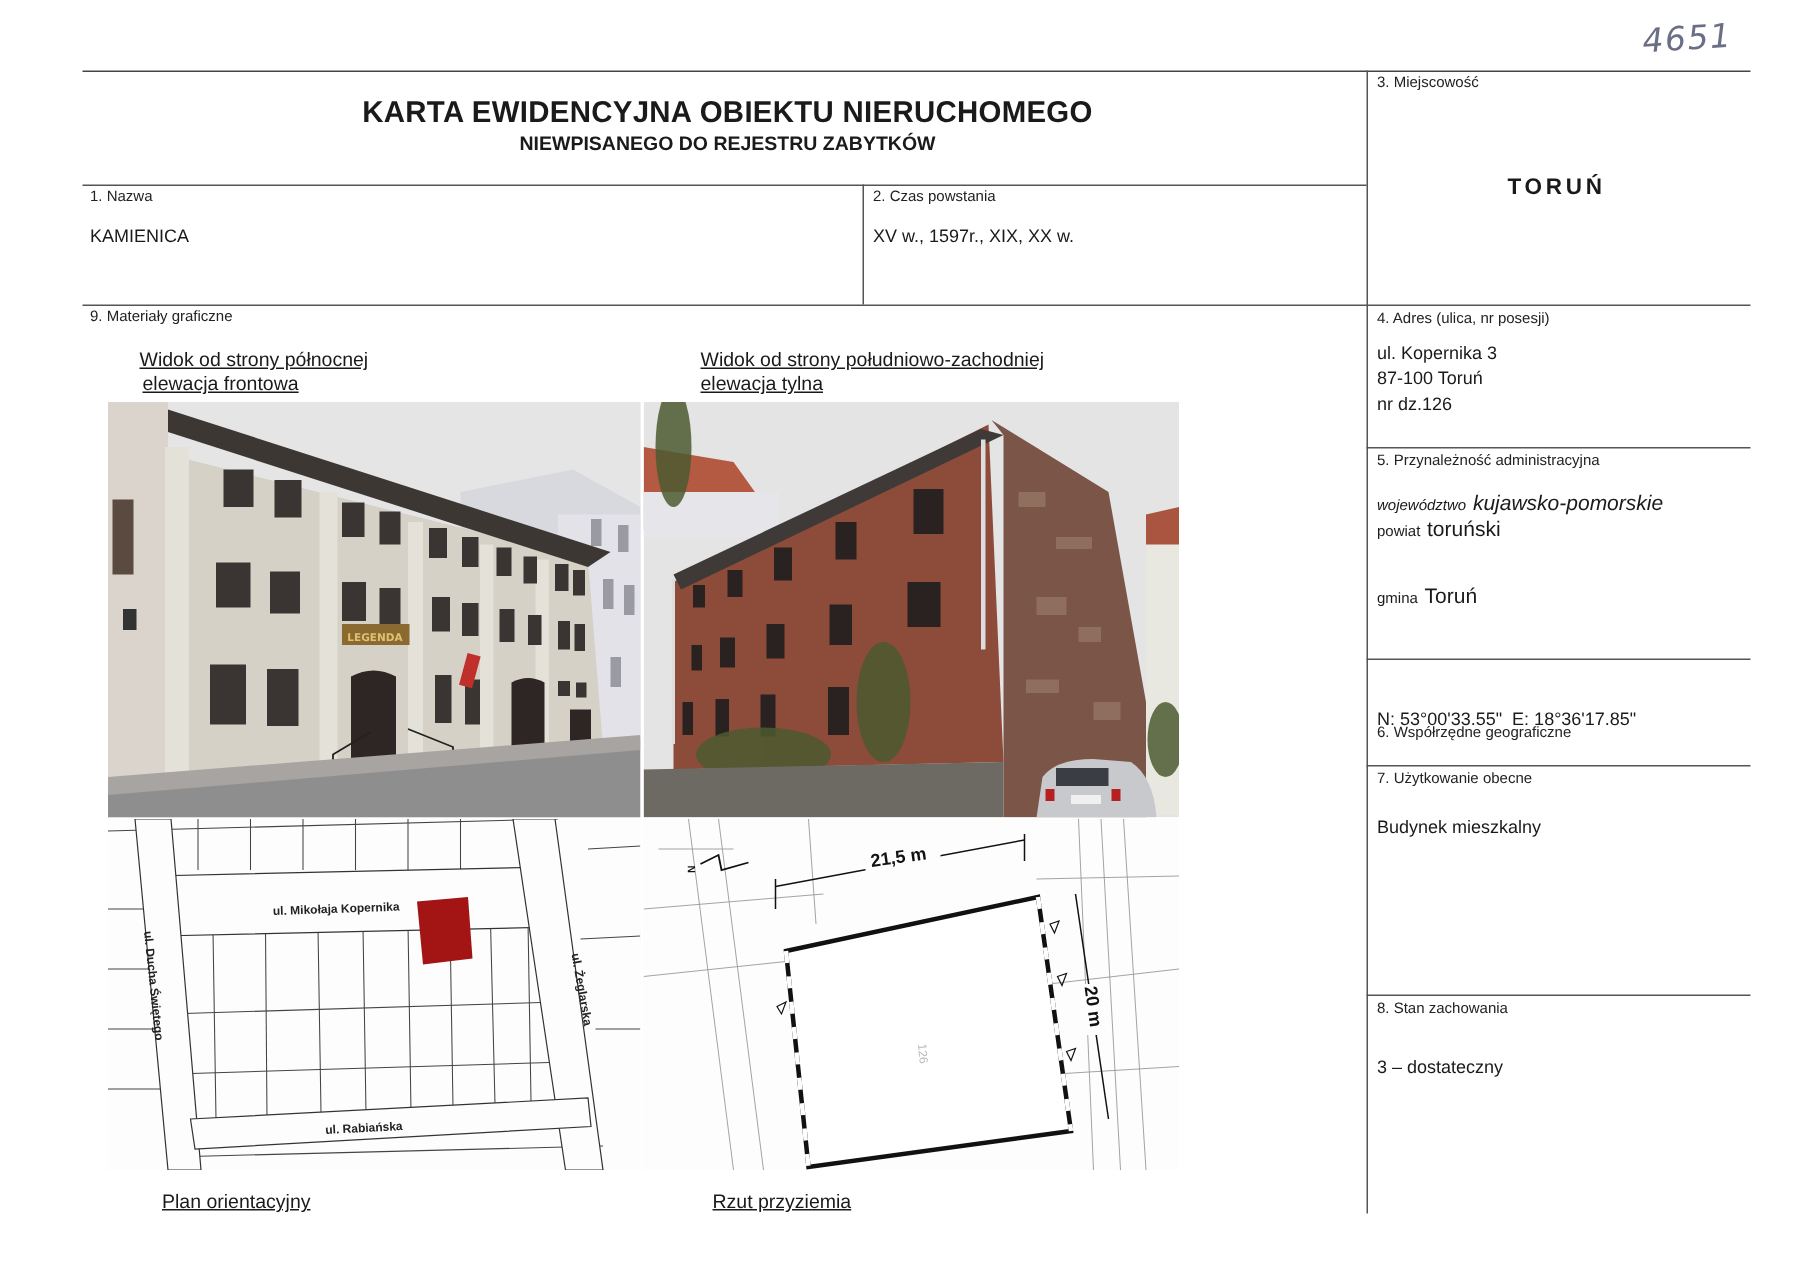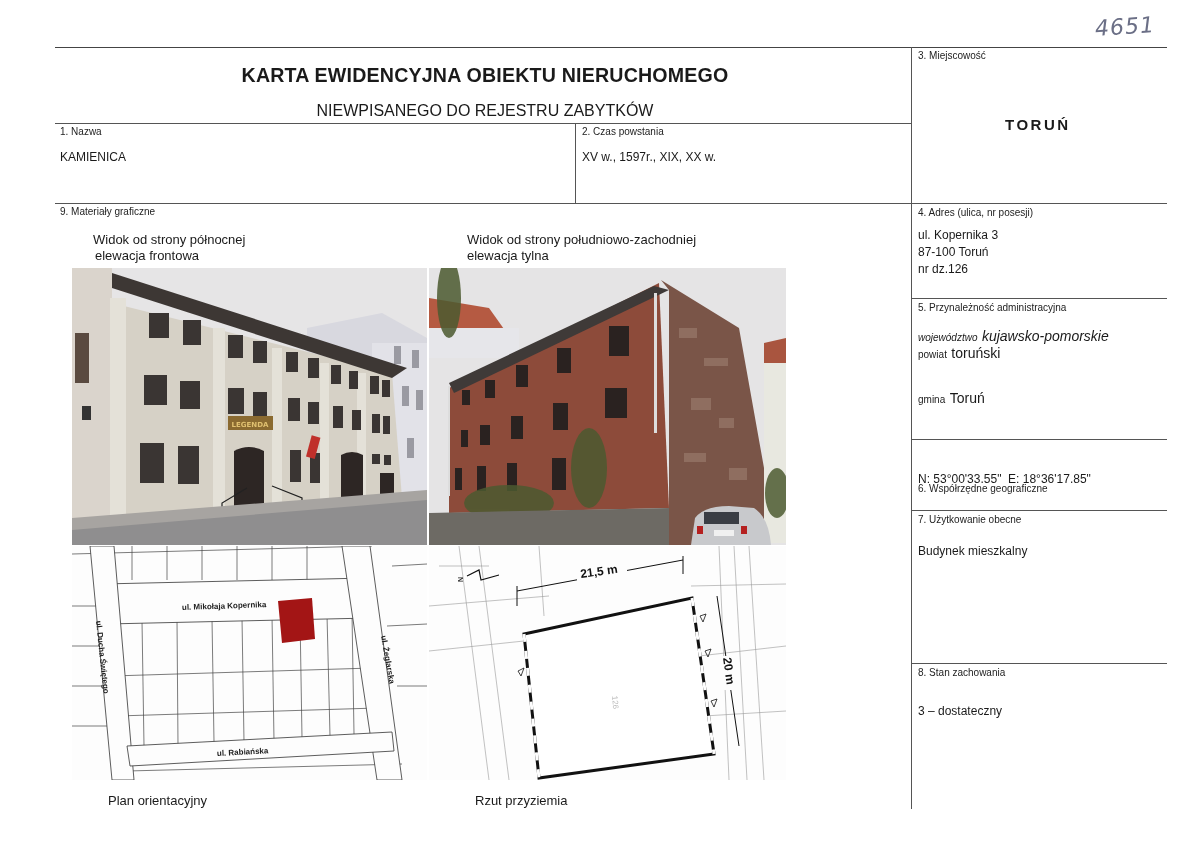--- a/index.html
+++ b/index.html
@@ -6,30 +6,30 @@
   html, body { width: 1200px; height: 848px; background: #ffffff; overflow: hidden; }
   body { position: relative; font-family: "Liberation Sans", sans-serif; color: #1a1a1a; }
 
   .abs { position: absolute; }
   .hline { position: absolute; height: 1px; background: #555; }
   .vline { position: absolute; width: 1px; background: #555; }
 
   .doc-number { left: 1095px; top: 14px; font-family: "DejaVu Sans", sans-serif; font-size: 22px; color: #6b6f86; transform: rotate(-4deg); letter-spacing: 1px; font-style: italic; }
 
   .title-main { left: 55px; width: 860px; top: 64px; text-align: center; font-size: 20px; font-weight: bold; letter-spacing: 0.2px; transform: scaleX(0.98); }
-  .title-sub { left: 55px; width: 860px; top: 102px; text-align: center; font-size: 16px; font-weight: normal; }
+  .title-sub { left: 55px; width: 860px; top: 88px; text-align: center; font-size: 13px; font-weight: bold; }
 
   .label { font-size: 10px; color: #222; }
   .value { font-size: 12px; color: #1a1a1a; }
   .value-big { font-size: 14px; }
   .value-small-pre { font-size: 10px; }
 
   .toruń { left: 1005px; top: 116px; font-size: 15px; font-weight: bold; letter-spacing: 2.5px; }
 
-  .caption { font-size: 13px; line-height: 16px; }
+  .caption { font-size: 13px; line-height: 16px; text-decoration: underline; }
 
   .photo { position: absolute; overflow: hidden; }
   .map { position: absolute; overflow: hidden; background: #fbfbfb; }
 </style>
 </head>
 <body>
 
 <div class="abs doc-number">4651</div>
 
 <div class="hline" style="left:55px; width:1112px; top:47px; background:#444;"></div>

